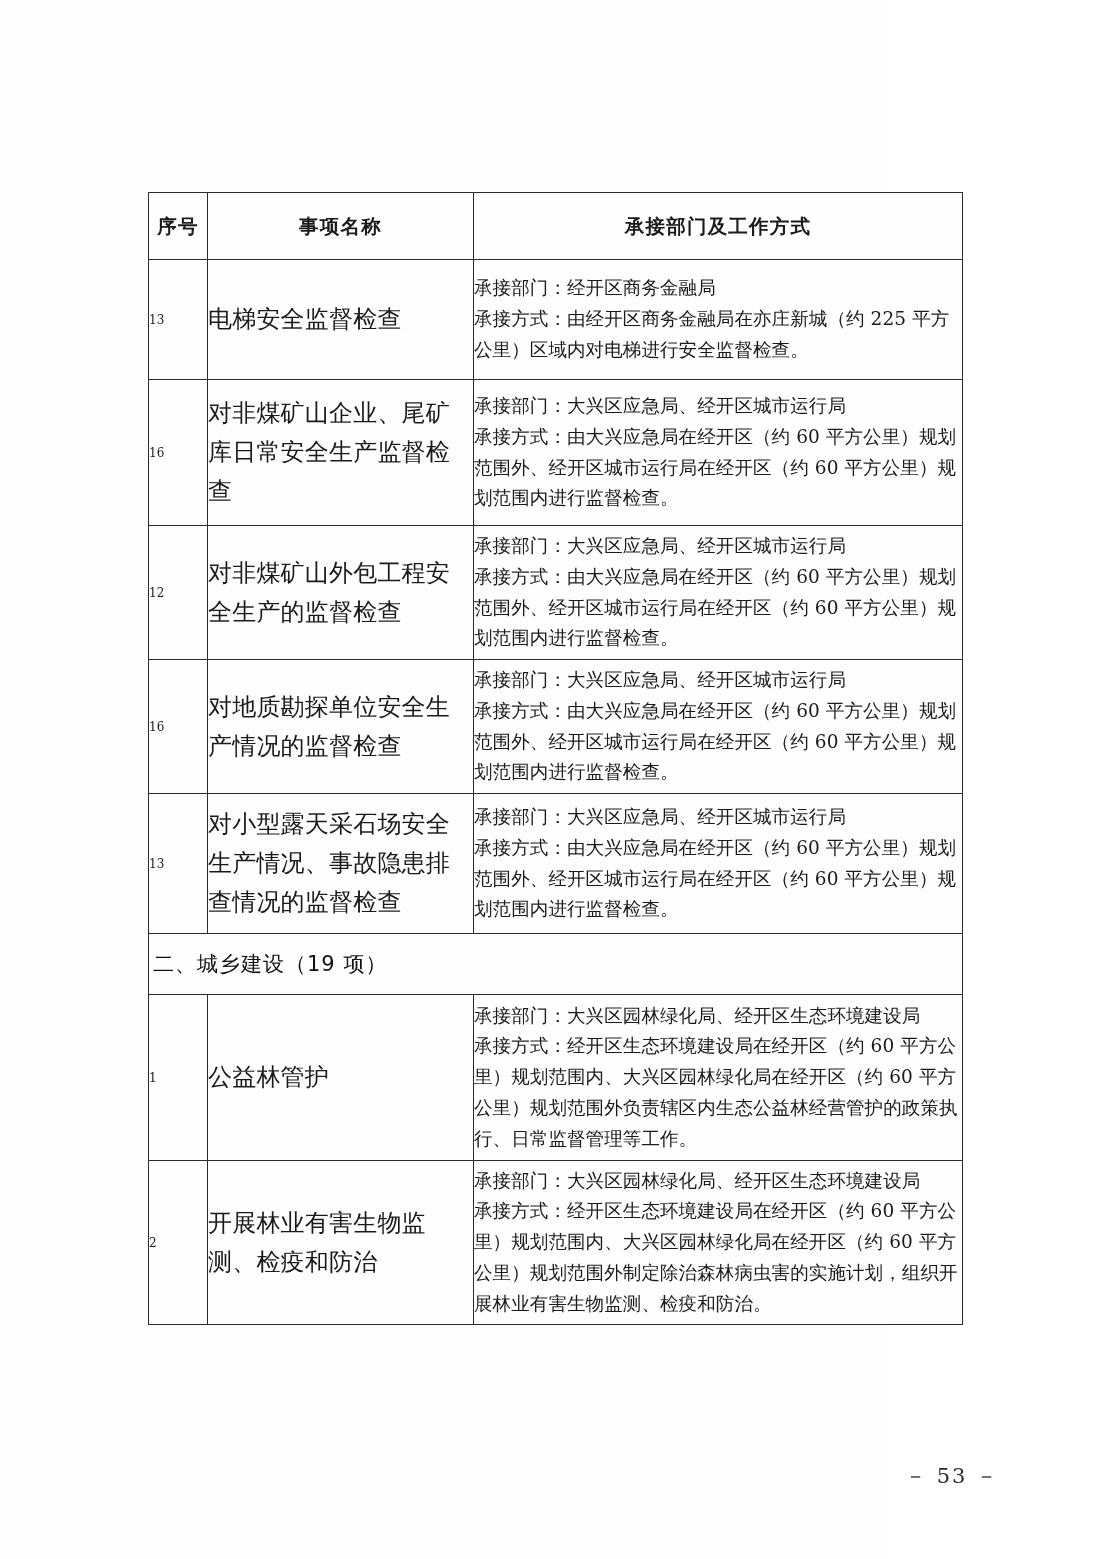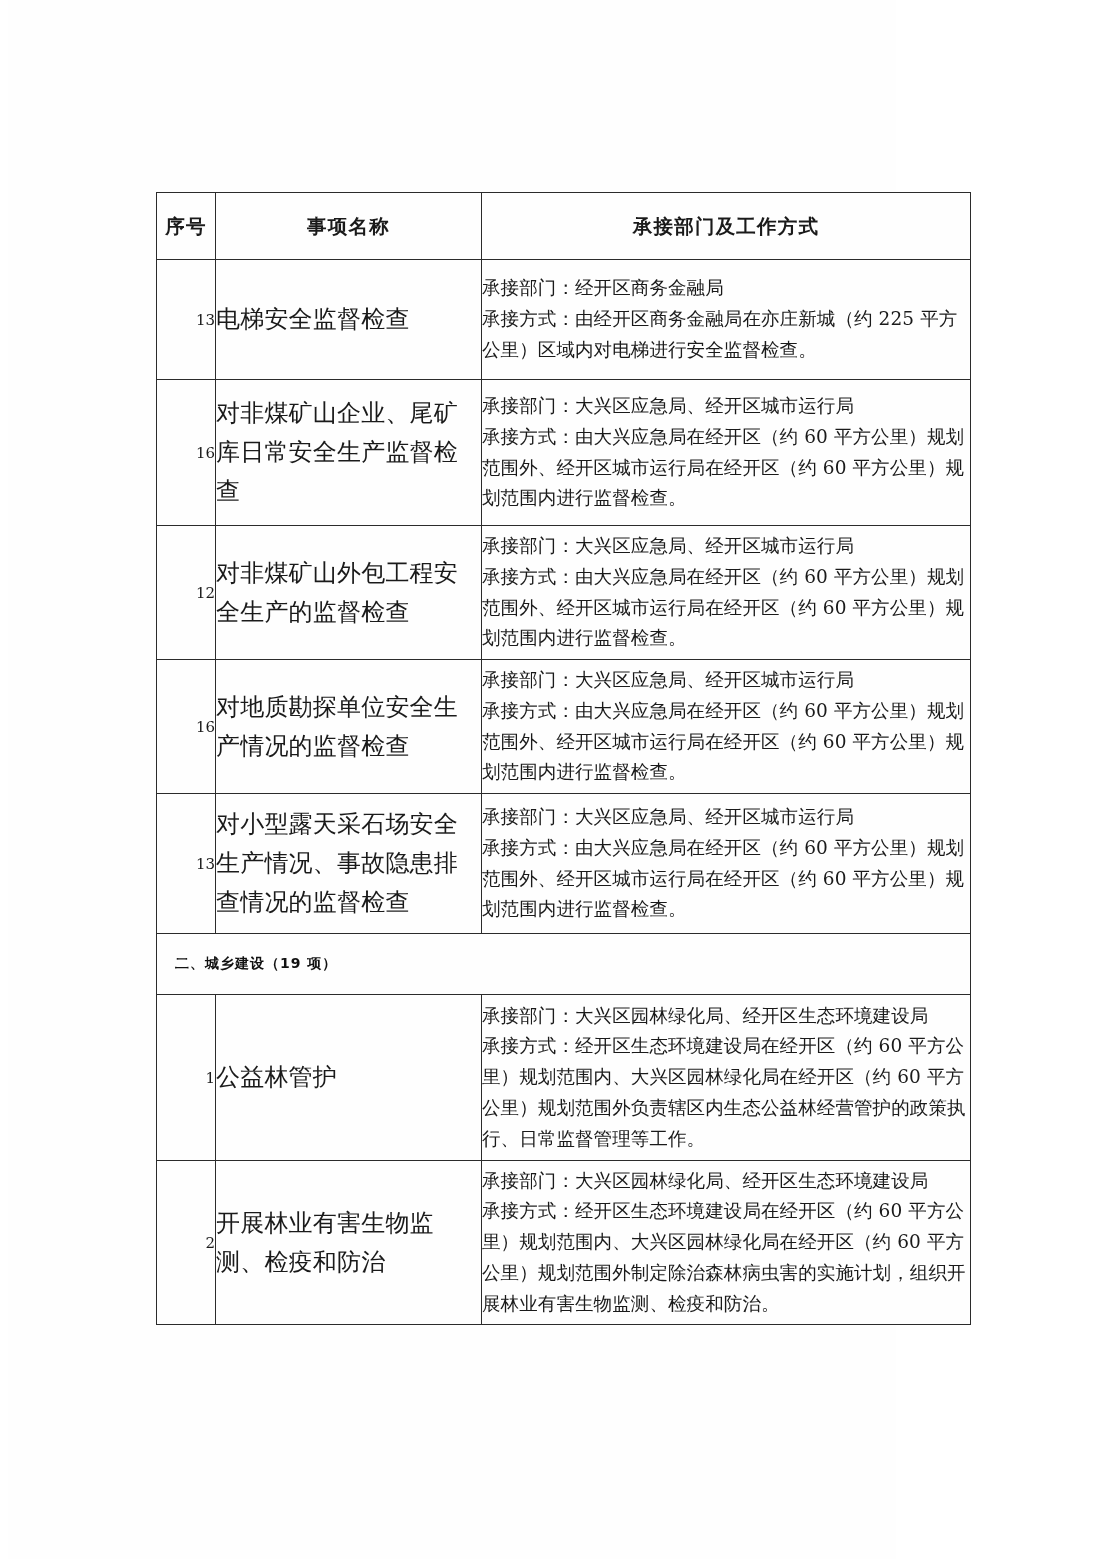--- a/index.html
+++ b/index.html
@@ -12,21 +12,21 @@
     width: 1102px;
     height: 1559px;
     position: relative;
     font-family: "DejaVu Serif", "Liberation Serif", serif;
     color: #1a1a1a;
     overflow: hidden;
   }
 
   .page {
     position: absolute;
-    left: 8px; top: 0;
+    left: 0; top: 0;
     width: 888px;
     height: 1559px;
     background: #fefefe;
   }
 
   .doc-table {
     position: absolute;
     left: 148px;
     top: 192px;
     width: 814px;
@@ -51,22 +51,22 @@
     text-align: center;
     font-weight: bold;
     font-size: 19.5px;
     letter-spacing: 1.2px;
     font-family: "DejaVu Sans", "Liberation Sans", sans-serif;
     color: #1a1a1a;
   }
 
   
   .cell-no {
-    text-align: right;
-    font-size: 15px;
+    text-align: left;
+    font-size: 12px;
     font-family: "DejaVu Serif", "Liberation Serif", serif;
     color: #1a1a1a;
   }
 
   
   .cell-name {
     font-size: 24px;
     line-height: 1.62;
     padding: 0 10px 0 11px;
     color: #1a1a1a;
@@ -80,23 +80,23 @@
     padding: 11px 8px 11px 11px;
     vertical-align: top;
     color: #1a1a1a;
     letter-spacing: 0.1px;
   }
   .cell-dept .ln { display: block; white-space: normal; }
 
   
   .section-row td {
     height: 60px;
-    padding: 0 0 0 18px;
-    font-size: 14px;
-    font-weight: bold;
+    padding: 0 0 0 4px;
+    font-size: 21px;
+    font-weight: normal;
     font-family: "DejaVu Sans", "Liberation Sans", sans-serif;
     letter-spacing: 1px;
     color: #111111;
     vertical-align: middle;
   }
 
   .page-number {
     position: absolute;
     left: 0;
     top: 1462px;
@@ -195,14 +195,17 @@
         <td class="cell-no">2</td>
         <td class="cell-name">开展林业有害生物监测、检疫和防治</td>
         <td class="cell-dept">
           <span class="ln">承接部门：大兴区园林绿化局、经开区生态环境建设局</span>
           <span class="ln">承接方式：经开区生态环境建设局在经开区（约 60 平方公里）规划范围内、大兴区园林绿化局在经开区（约 60 平方公里）规划范围外制定除治森林病虫害的实施计划，组织开展林业有害生物监测、检疫和防治。</span>
         </td>
       </tr>
     </tbody>
   </table>
 
+  <div class="page-number">
+    <span class="pn-inner">－ 53 －</span>
+  </div>
 
 </div>
 
 </body></html>

